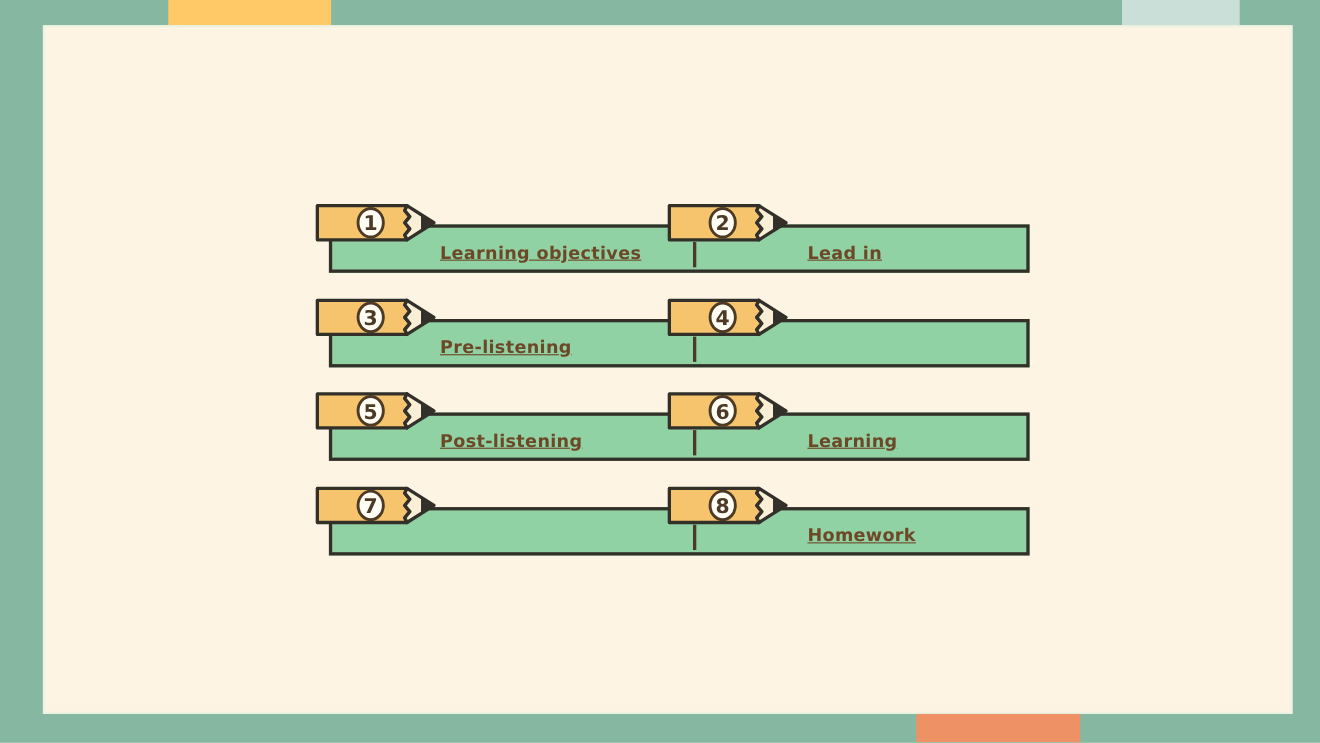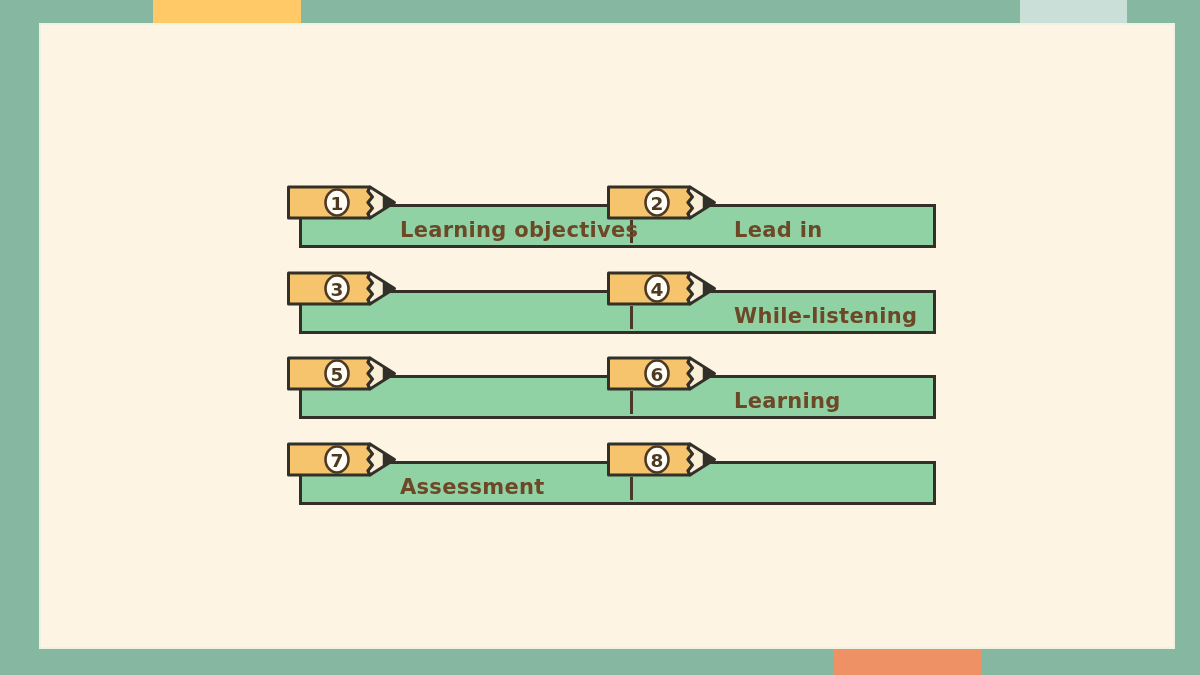--- a/index.html
+++ b/index.html
@@ -34,25 +34,26 @@
     position: absolute;
     left: 14px; top: 20px;
     width: 637px; height: 44px;
     background: #91d2a5;
     border: 3px solid #33302a;
   }
   .label {
     position: absolute;
     top: 33px;
     height: 26px; line-height: 26px;
-    font-size: 21px; font-weight: 700;
+    font-size: 16px; font-weight: 700;
     letter-spacing: 0.3px;
     color: #6d4827;
     white-space: nowrap;
     cursor: default;
+    text-decoration: underline;
   }
   .label-left  { left: 115px; }
   .label-right { left: 449px; }
   .sep {
     position: absolute;
     left: 345px; top: 36px;
     width: 3px; height: 23px;
     background: #4a3829;
   }
   .pencil { position: absolute; top: 0; width: 114px; height: 37px; }
@@ -94,21 +95,21 @@
         <path d="M98.5,11.6 L109.5,18.5 L98.5,25.4 Z" fill="#33302a" stroke="#33302a" stroke-width="1.5" stroke-linejoin="round"></path>
         <ellipse cx="52" cy="18.5" rx="11.5" ry="13" fill="#fffdf4" stroke="#4c3a26" stroke-width="2.6"></ellipse>
         <text x="52" y="25.5" text-anchor="middle" font-size="18.5" fill="#4c3a26">2</text>
       </svg>
     </div>
   </div>
 
   <div class="row row-2">
     <div class="bar"></div>
     <div class="sep"></div>
-    <div class="label label-right">While-listening</div>
+    <div class="label label-left">Pre-listening</div>
     <div class="pencil pencil-left">
       <svg viewBox="0 0 114 37">
         <path d="M3.5,3 L85,3 L83,7.3 L87.6,12.9 L83,18.5 L87.6,24.1 L83,29.7 L85,34 L3.5,34 Z" fill="#f5c46d" stroke="#33302a" stroke-width="3" stroke-linejoin="round"></path>
         <path d="M85,3 L109.5,18.5 L85,34 L83,29.7 L87.6,24.1 L83,18.5 L87.6,12.9 L83,7.3 Z" fill="#f9efd6" stroke="#33302a" stroke-width="3" stroke-linejoin="round"></path>
         <path d="M98.5,11.6 L109.5,18.5 L98.5,25.4 Z" fill="#33302a" stroke="#33302a" stroke-width="1.5" stroke-linejoin="round"></path>
         <ellipse cx="52" cy="18.5" rx="11.5" ry="13" fill="#fffdf4" stroke="#4c3a26" stroke-width="2.6"></ellipse>
         <text x="52" y="25.5" text-anchor="middle" font-size="18.5" fill="#4c3a26">3</text>
       </svg>
     </div>
     <div class="pencil pencil-right">
@@ -118,20 +119,21 @@
         <path d="M98.5,11.6 L109.5,18.5 L98.5,25.4 Z" fill="#33302a" stroke="#33302a" stroke-width="1.5" stroke-linejoin="round"></path>
         <ellipse cx="52" cy="18.5" rx="11.5" ry="13" fill="#fffdf4" stroke="#4c3a26" stroke-width="2.6"></ellipse>
         <text x="52" y="25.5" text-anchor="middle" font-size="18.5" fill="#4c3a26">4</text>
       </svg>
     </div>
   </div>
 
   <div class="row row-3">
     <div class="bar"></div>
     <div class="sep"></div>
+    <div class="label label-left">Post-listening</div>
     <div class="label label-right">Learning</div>
     <div class="pencil pencil-left">
       <svg viewBox="0 0 114 37">
         <path d="M3.5,3 L85,3 L83,7.3 L87.6,12.9 L83,18.5 L87.6,24.1 L83,29.7 L85,34 L3.5,34 Z" fill="#f5c46d" stroke="#33302a" stroke-width="3" stroke-linejoin="round"></path>
         <path d="M85,3 L109.5,18.5 L85,34 L83,29.7 L87.6,24.1 L83,18.5 L87.6,12.9 L83,7.3 Z" fill="#f9efd6" stroke="#33302a" stroke-width="3" stroke-linejoin="round"></path>
         <path d="M98.5,11.6 L109.5,18.5 L98.5,25.4 Z" fill="#33302a" stroke="#33302a" stroke-width="1.5" stroke-linejoin="round"></path>
         <ellipse cx="52" cy="18.5" rx="11.5" ry="13" fill="#fffdf4" stroke="#4c3a26" stroke-width="2.6"></ellipse>
         <text x="52" y="25.5" text-anchor="middle" font-size="18.5" fill="#4c3a26">5</text>
       </svg>
     </div>
@@ -142,21 +144,21 @@
         <path d="M98.5,11.6 L109.5,18.5 L98.5,25.4 Z" fill="#33302a" stroke="#33302a" stroke-width="1.5" stroke-linejoin="round"></path>
         <ellipse cx="52" cy="18.5" rx="11.5" ry="13" fill="#fffdf4" stroke="#4c3a26" stroke-width="2.6"></ellipse>
         <text x="52" y="25.5" text-anchor="middle" font-size="18.5" fill="#4c3a26">6</text>
       </svg>
     </div>
   </div>
 
   <div class="row row-4">
     <div class="bar"></div>
     <div class="sep"></div>
-    <div class="label label-left">Assessment</div>
+    <div class="label label-right">Homework</div>
     <div class="pencil pencil-left">
       <svg viewBox="0 0 114 37">
         <path d="M3.5,3 L85,3 L83,7.3 L87.6,12.9 L83,18.5 L87.6,24.1 L83,29.7 L85,34 L3.5,34 Z" fill="#f5c46d" stroke="#33302a" stroke-width="3" stroke-linejoin="round"></path>
         <path d="M85,3 L109.5,18.5 L85,34 L83,29.7 L87.6,24.1 L83,18.5 L87.6,12.9 L83,7.3 Z" fill="#f9efd6" stroke="#33302a" stroke-width="3" stroke-linejoin="round"></path>
         <path d="M98.5,11.6 L109.5,18.5 L98.5,25.4 Z" fill="#33302a" stroke="#33302a" stroke-width="1.5" stroke-linejoin="round"></path>
         <ellipse cx="52" cy="18.5" rx="11.5" ry="13" fill="#fffdf4" stroke="#4c3a26" stroke-width="2.6"></ellipse>
         <text x="52" y="25.5" text-anchor="middle" font-size="18.5" fill="#4c3a26">7</text>
       </svg>
     </div>
     <div class="pencil pencil-right">

